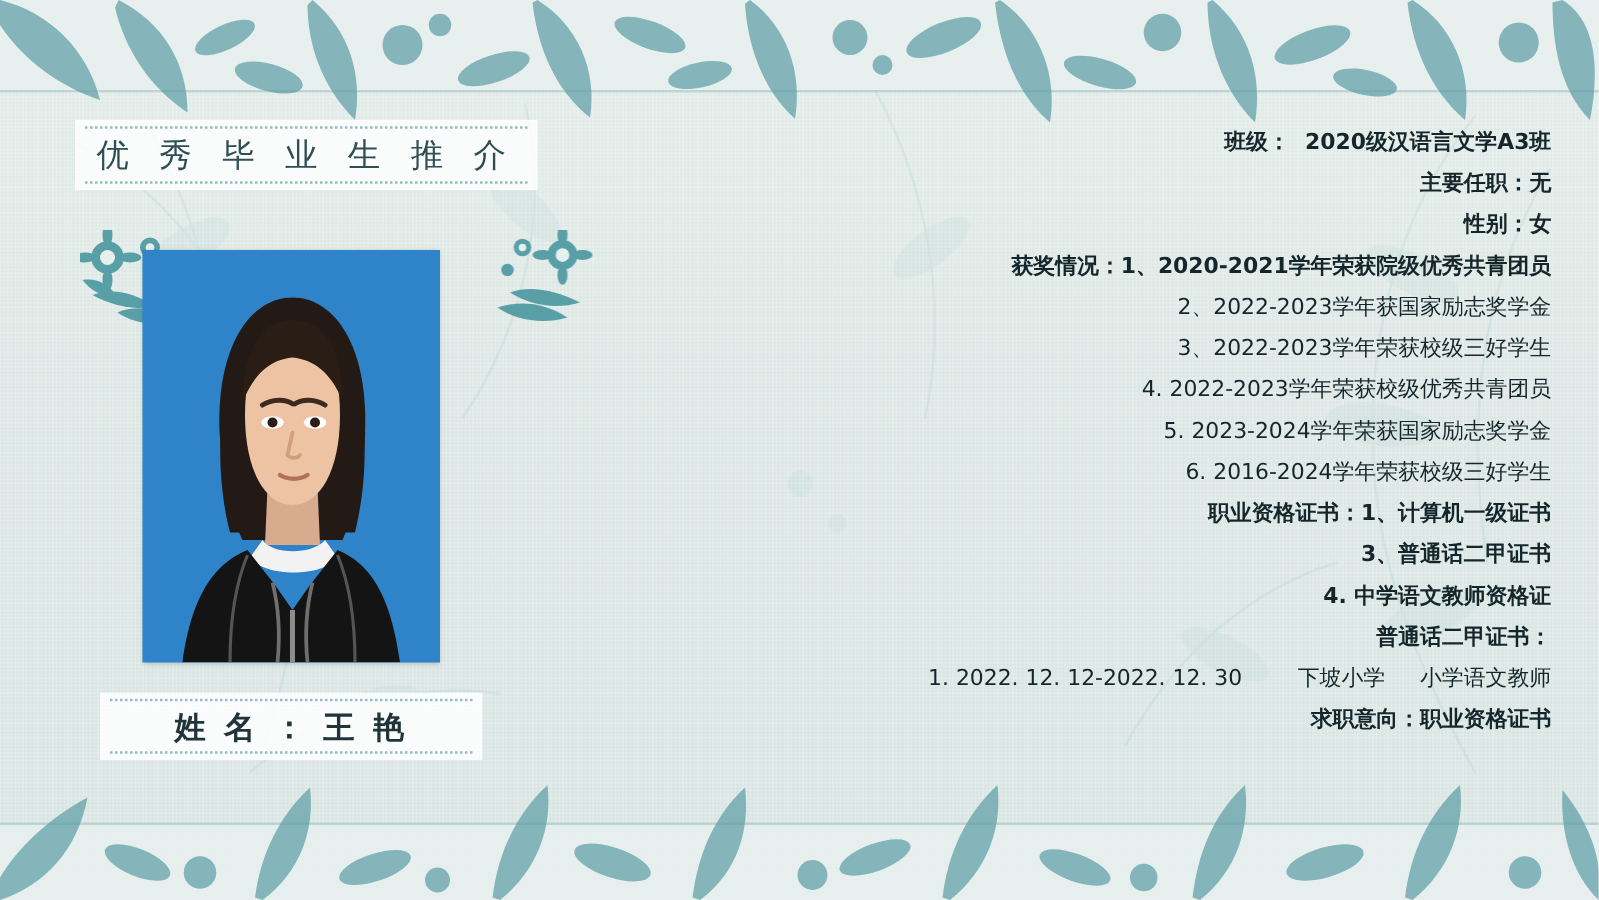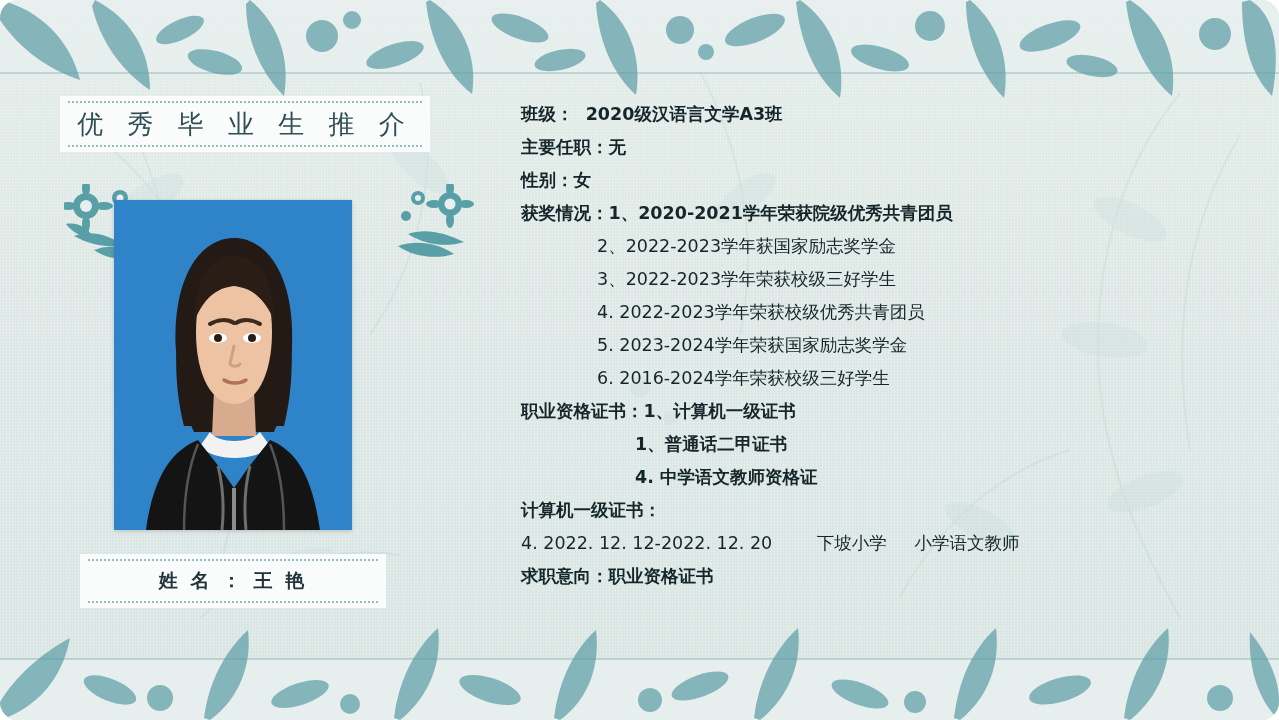--- a/index.html
+++ b/index.html
@@ -9,21 +9,20 @@
   }
   body {
     font-family: "Liberation Sans", "DejaVu Sans", sans-serif;
   }
   .slide {
     position: relative;
     width: 1279px;
     height: 720px;
     overflow: hidden;
     background: #dfe9e6;
-    border-radius: 18px;
   }
   
   .bg-base {
     position: absolute;
     inset: 0;
     background:
       linear-gradient(180deg, #e3ece9 0%, #dde8e5 40%, #d8e5e2 100%);
   }
   .bg-texture {
     position: absolute;
@@ -149,40 +148,41 @@
   .name-box .dashed-bottom {
     position: absolute;
     left: 8px; right: 8px;
     height: 0;
     border-top: 2px dotted #7fb2b8;
     opacity: 0.85;
   }
   .name-box .dashed-top { top: 5px; }
   .name-box .dashed-bottom { bottom: 5px; }
   .name-text {
-    font-size: 19px;
+    font-size: 25px;
     letter-spacing: 3px;
     font-weight: bold;
     color: #20343a;
     font-family: "DejaVu Sans", "Liberation Sans", sans-serif;
   }
 
   
   .right-col {
     position: absolute;
     left: 521px;
     top: 98px;
     width: 720px;
     color: #15262b;
   }
   .info-line {
     font-size: 17.5px;
     line-height: 33px;
     white-space: pre;
     font-family: "DejaVu Sans", "Liberation Sans", sans-serif;
+    text-align: right;
   }
   .info-line.bold { font-weight: bold; }
   .indent-1 { padding-left: 76px; }
   .indent-2 { padding-left: 114px; }
 </style>
 </head>
 <body>
 
 <div class="slide">
 
@@ -374,22 +374,22 @@
     <div class="info-line bold">性别：女</div>
 
     <div class="info-line bold">获奖情况：1、2020-2021学年荣获院级优秀共青团员</div>
     <div class="info-line indent-1">2、2022-2023学年获国家励志奖学金</div>
     <div class="info-line indent-1">3、2022-2023学年荣获校级三好学生</div>
     <div class="info-line indent-1">4. 2022-2023学年荣获校级优秀共青团员</div>
     <div class="info-line indent-1">5. 2023-2024学年荣获国家励志奖学金</div>
     <div class="info-line indent-1">6. 2016-2024学年荣获校级三好学生</div>
 
     <div class="info-line bold">职业资格证书：1、计算机一级证书</div>
-    <div class="info-line bold indent-2">1、普通话二甲证书</div>
+    <div class="info-line bold indent-2">3、普通话二甲证书</div>
     <div class="info-line bold indent-2">4. 中学语文教师资格证</div>
 
-    <div class="info-line bold">计算机一级证书：</div>
-    <div class="info-line">4. 2022. 12. 12-2022. 12. 20        下坡小学     小学语文教师</div>
+    <div class="info-line bold">普通话二甲证书：</div>
+    <div class="info-line">1. 2022. 12. 12-2022. 12. 30        下坡小学     小学语文教师</div>
 
     <div class="info-line bold">求职意向：职业资格证书</div>
   </div>
 
 </div>
 
 </body></html>

